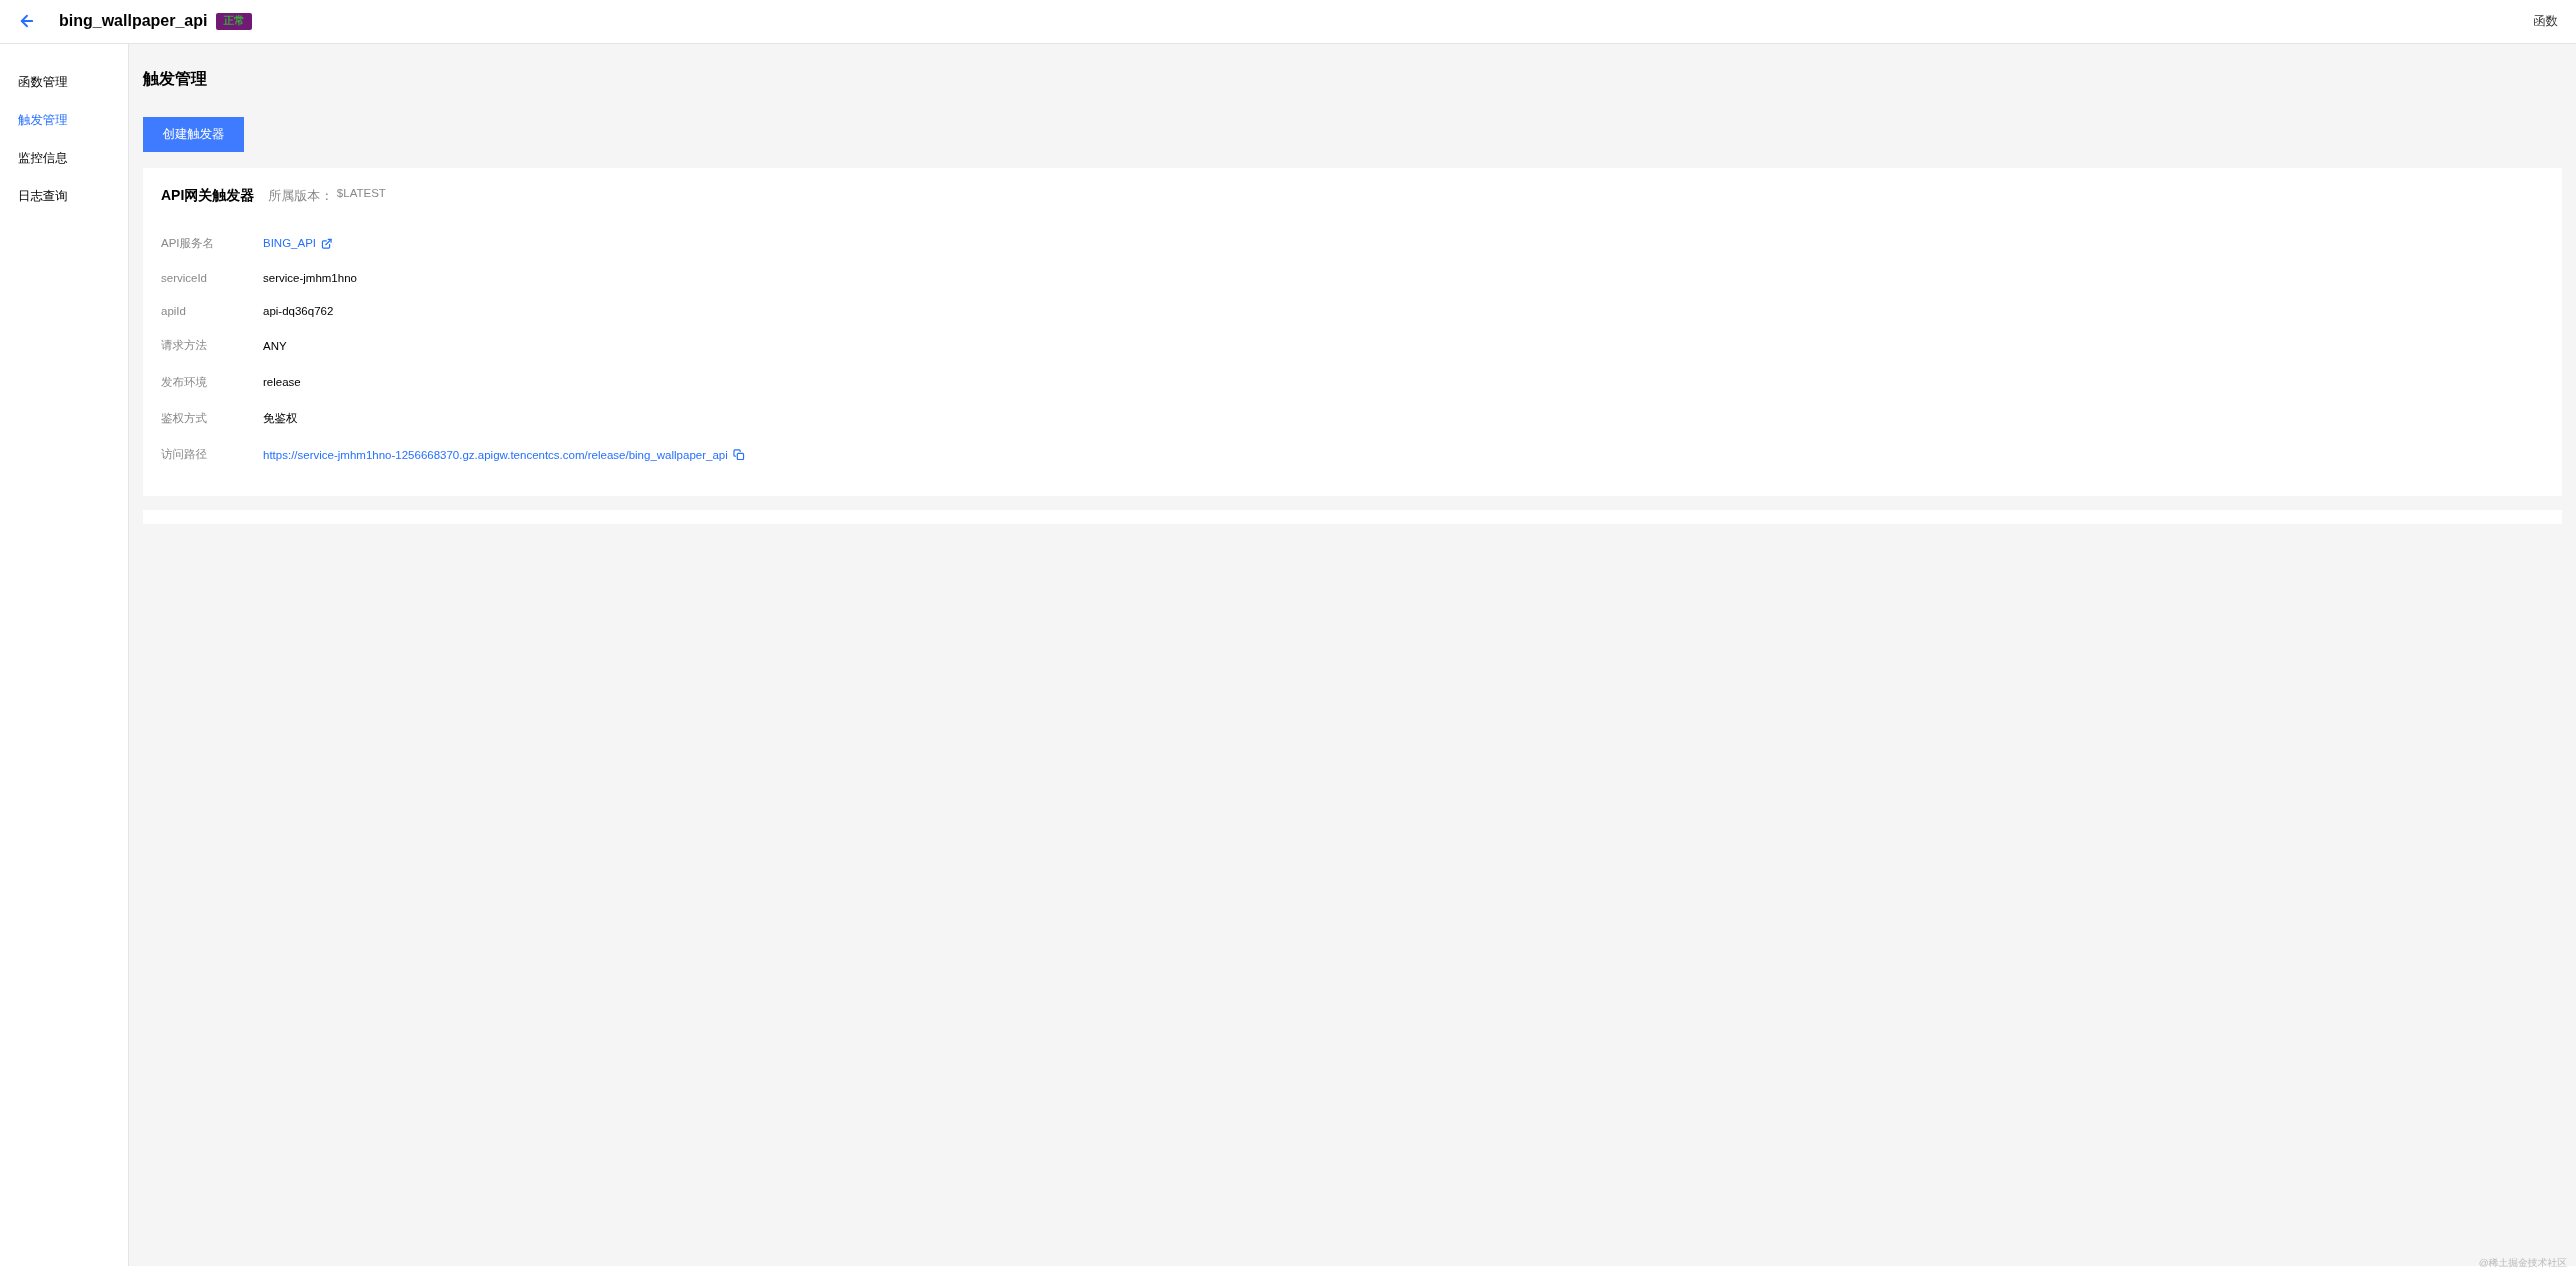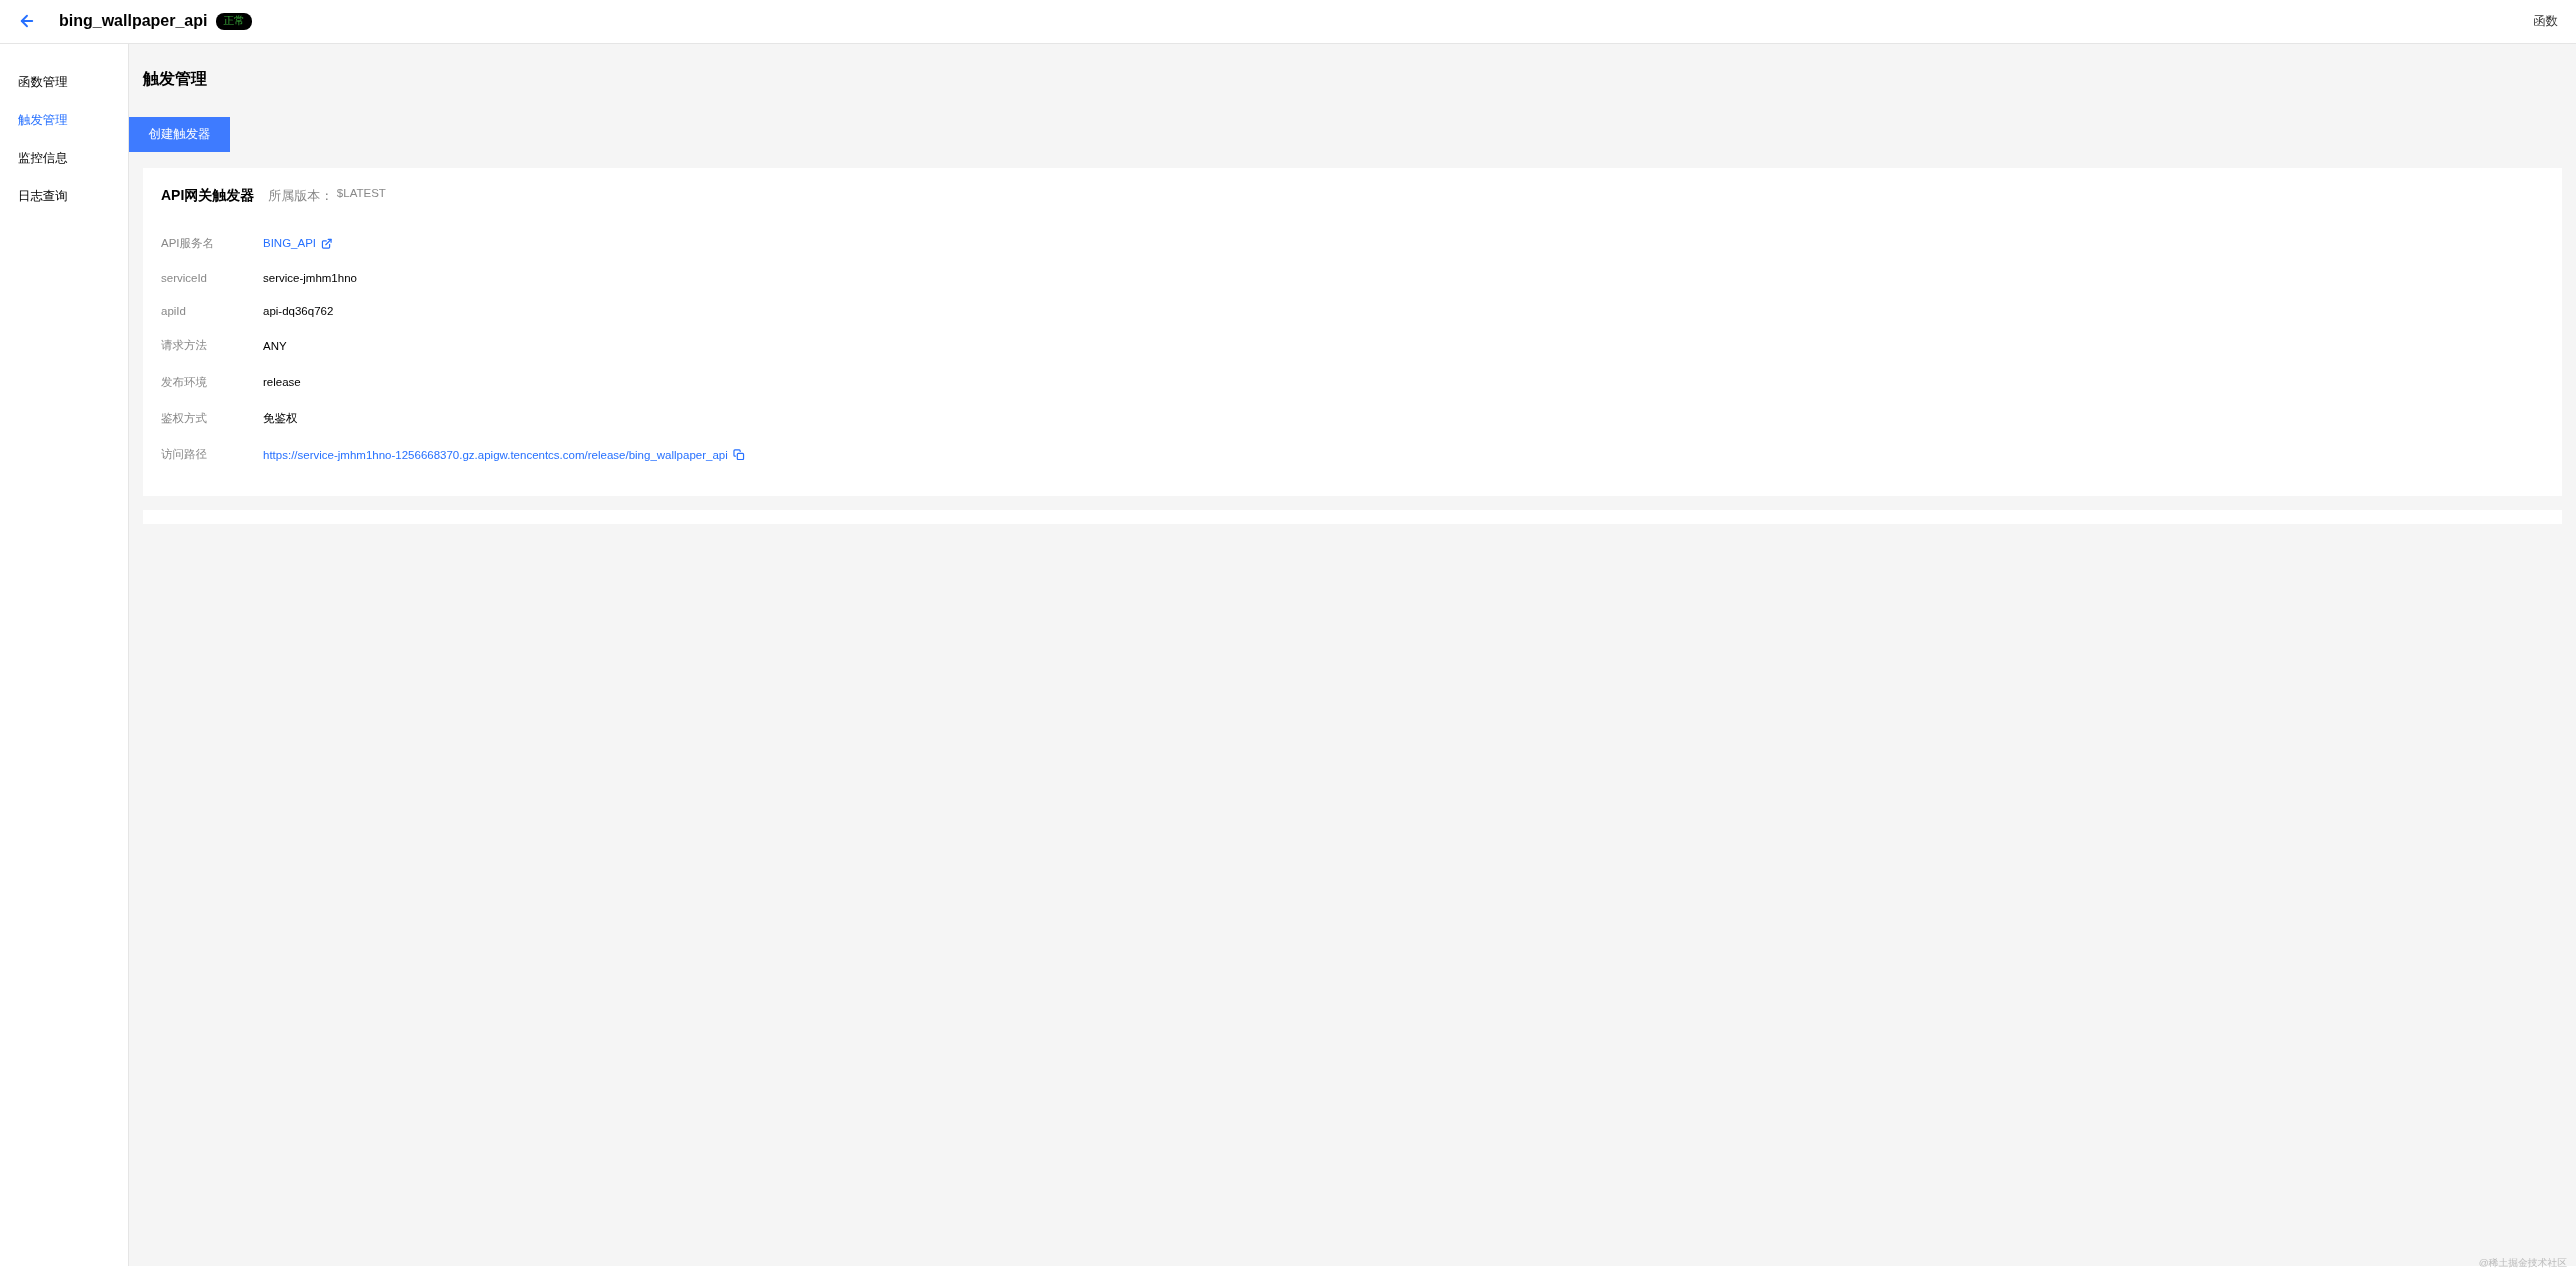--- a/index.html
+++ b/index.html
@@ -35,26 +35,26 @@
       width: 18px;
       height: 18px;
     }
     .title-text {
       font-size: 16px;
       font-weight: 600;
       color: #000;
     }
     .status-badge {
       display: inline-block;
-      background: #000000;
+      background: #701a75;
       color: #3aa83a;
       font-size: 10.6px;
-      font-weight: 400;
+      font-weight: 700;
       padding: 1.8px 7px;
-      border-radius: 8px;
+      border-radius: 2px;
       margin-left: 9px;
     }
     .header-right {
       font-size: 12.4px;
       color: #333;
     }
     .body-wrap {
       display: flex;
     }
     .sidebar {
@@ -84,21 +84,21 @@
       color: #000;
       margin-left: 14px;
       margin-bottom: 27px;
     }
     .create-btn {
       background: #3e7bff;
       color: #fff;
       border: none;
       font-size: 12.4px;
       padding: 9px 19.5px;
-      margin-left: 0;
+      margin-left: 14px;
       cursor: pointer;
       margin-bottom: 16px;
     }
     .card {
       background: #fff;
       margin: 0 14px 14px 14px;
       padding: 19.5px 18px 23px 18px;
     }
     .card-header {
       display: flex;

